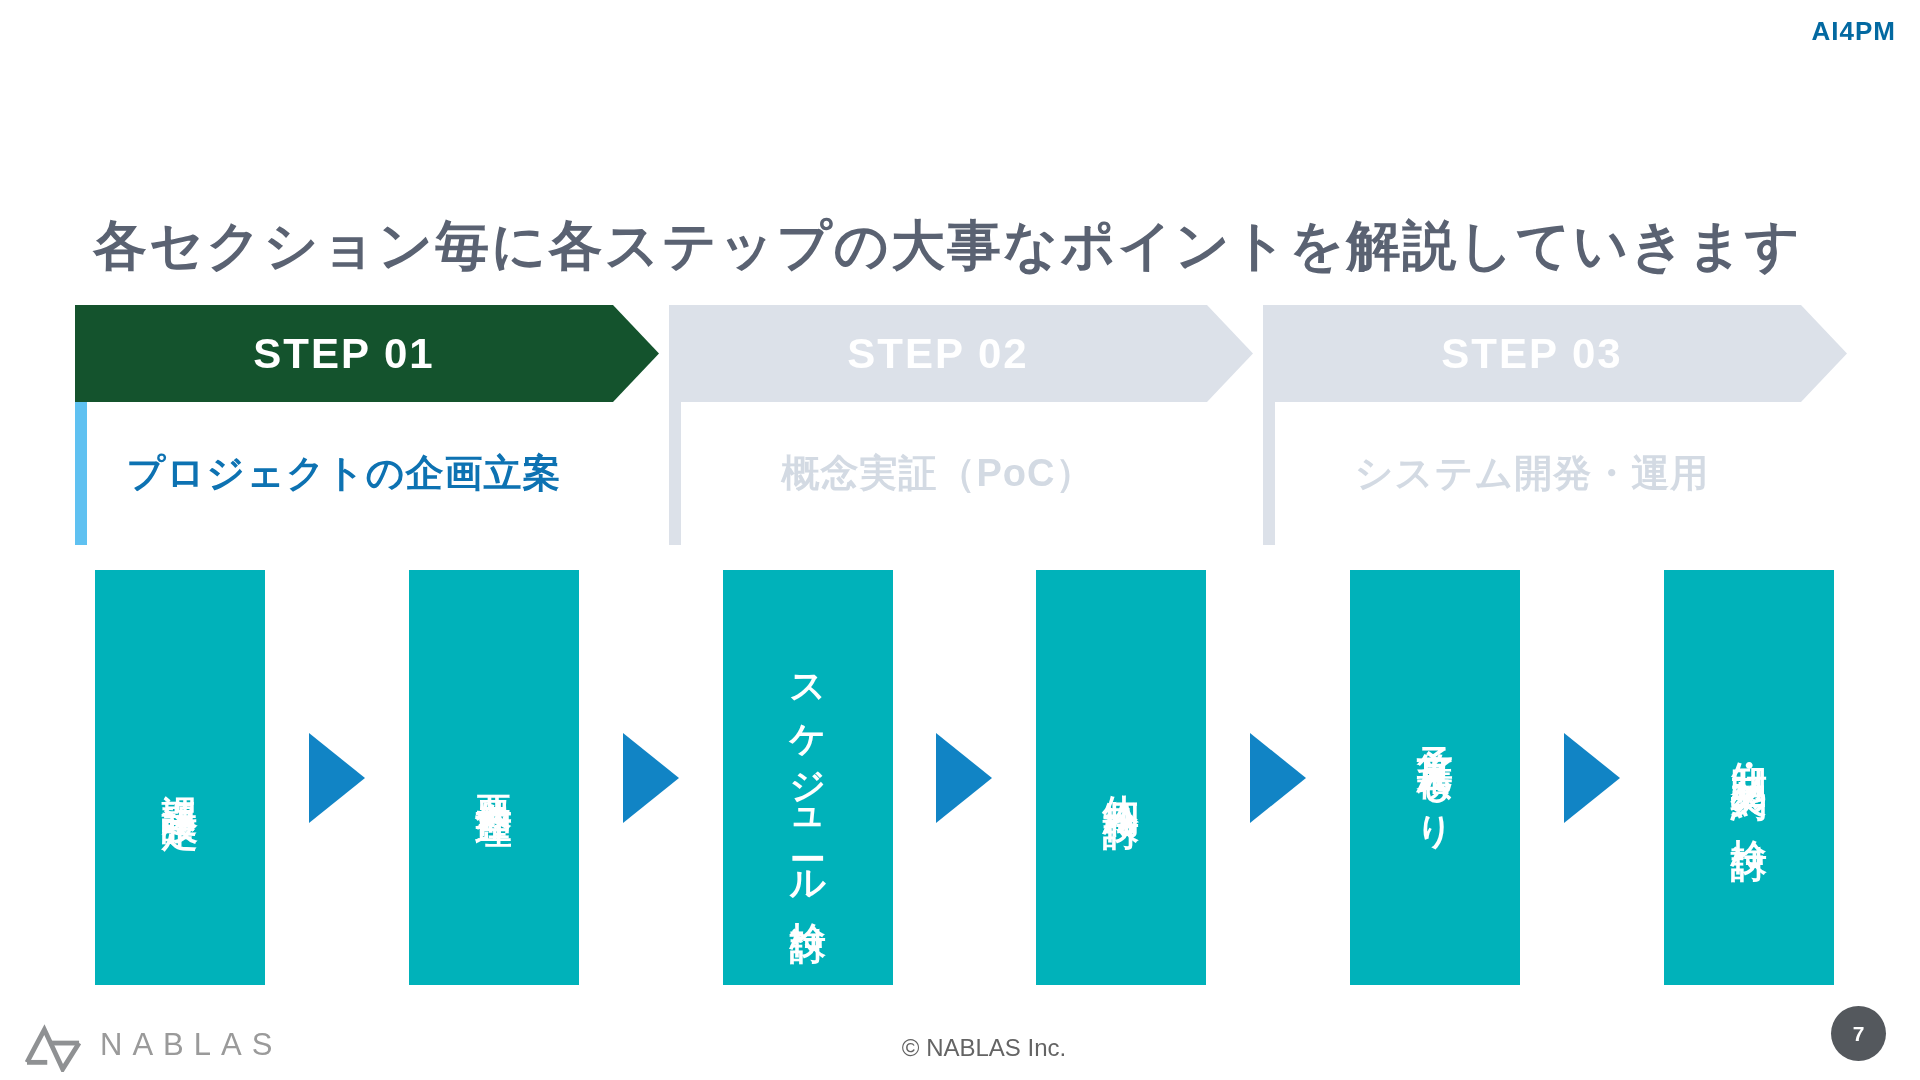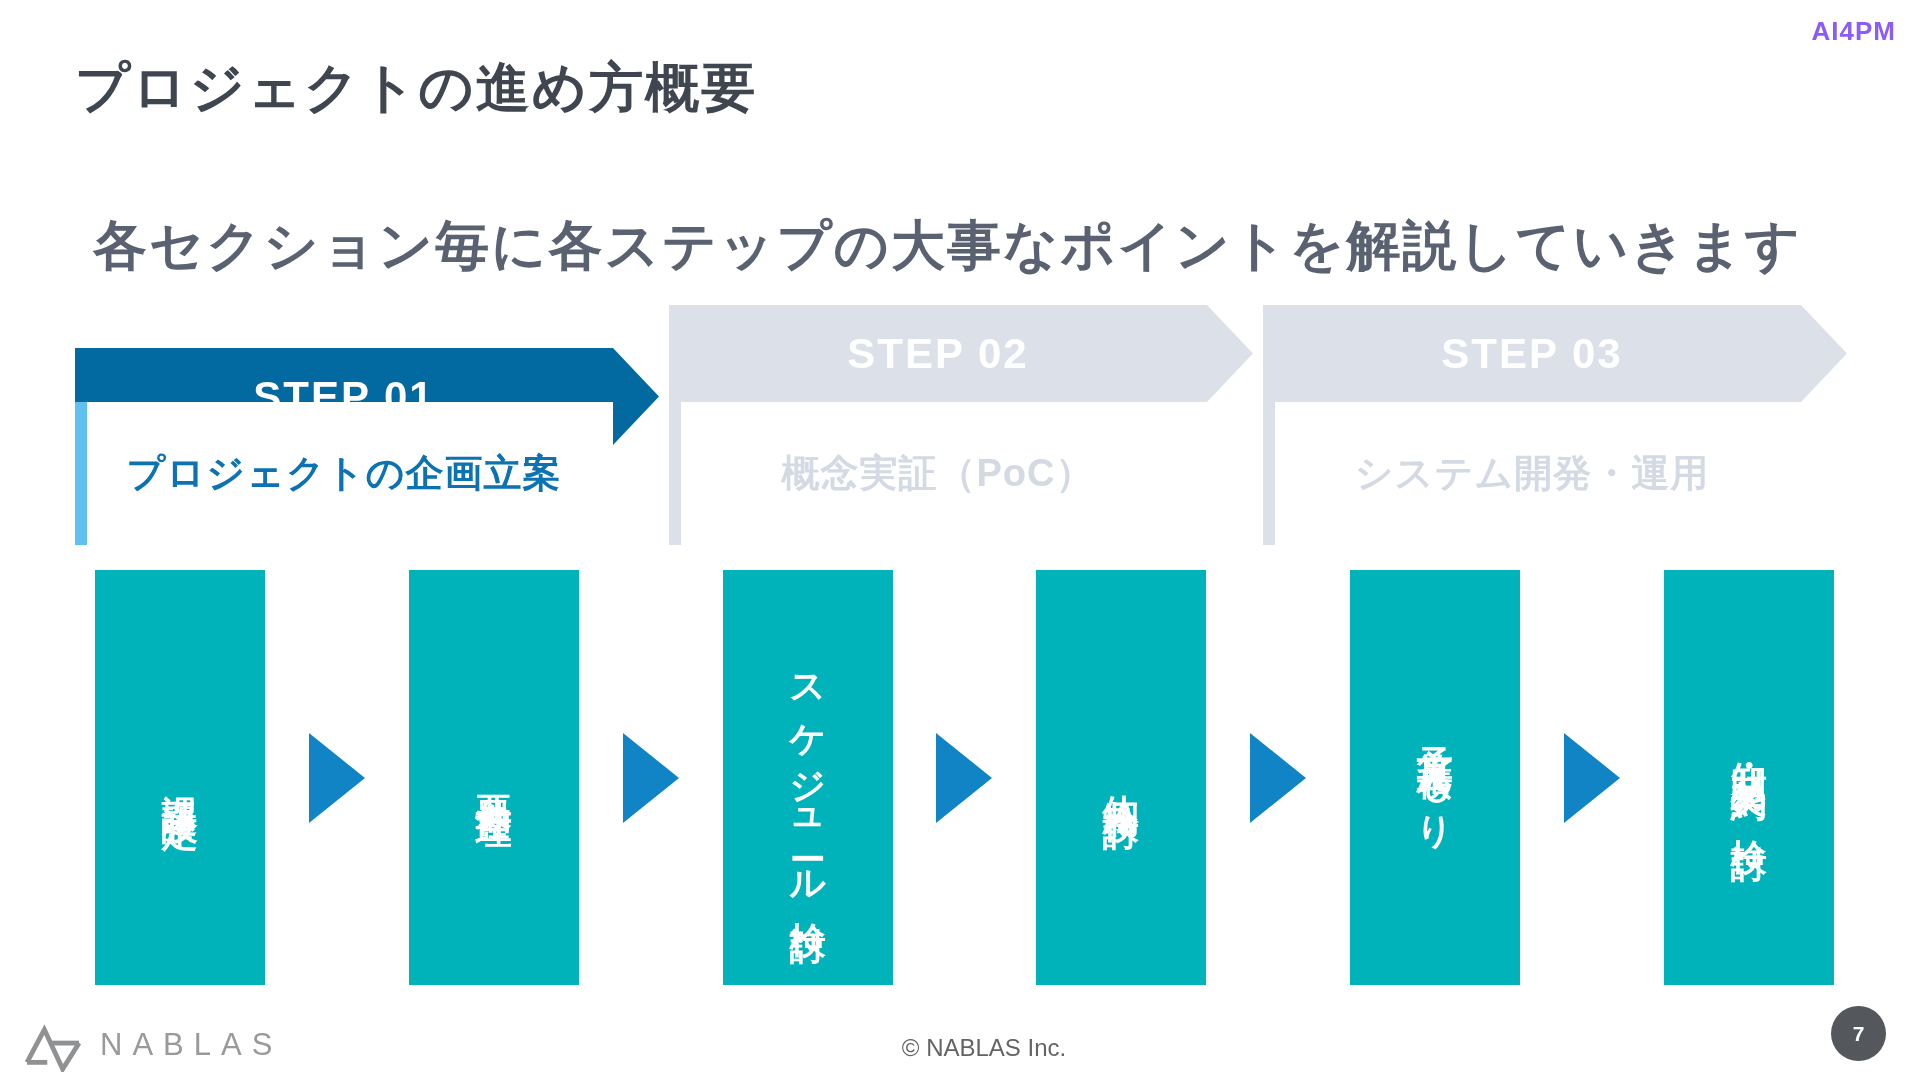--- a/index.html
+++ b/index.html
@@ -1,32 +1,32 @@
 <!DOCTYPE html>
 <html><head>
 <meta charset="utf-8">
 <style>
   html,body{margin:0;padding:0;background:#ffffff;}
   .stage{
     position:relative;width:1920px;height:1080px;overflow:hidden;background:#ffffff;
     font-family:"Liberation Sans","DejaVu Sans",sans-serif;
   }
   
-  .corner-tag{position:absolute;top:16px;right:24px;font-size:26px;font-weight:700;color:#8b5cf6;letter-spacing:1px;}
+  .corner-tag{position:absolute;top:16px;right:24px;font-size:26px;font-weight:700;color:#0369a1;letter-spacing:1px;}
   .page-title{position:absolute;left:75px;top:52px;font-size:54px;font-weight:700;color:#3f464f;letter-spacing:2px;}
   .subtitle{position:absolute;left:93px;top:210px;font-size:54px;font-weight:700;color:#5a6272;letter-spacing:2px;}
 
   
   .step-arrow{
     position:absolute;top:305px;height:97px;width:584px;
     display:flex;align-items:center;justify-content:center;
     clip-path:polygon(0 0, calc(100% - 46px) 0, 100% 50%, calc(100% - 46px) 100%, 0 100%);
   }
   .step-arrow .step-label{color:#ffffff;font-size:42px;font-weight:700;letter-spacing:2px;padding-right:46px;}
-  .step-arrow.active{background:#0369a1;margin-top:43px;}
+  .step-arrow.active{background:#14532d;}
   .step-arrow.inactive{background:#dce1e9;}
 
   
   .step-panel{position:absolute;top:402px;height:143px;width:538px;background:#ffffff;
     display:flex;align-items:center;justify-content:center;}
   .step-panel .side-bar{position:absolute;left:0;top:0;width:12px;height:100%;}
   .step-panel.active .side-bar{background:#5fc1f1;}
   .step-panel.inactive .side-bar{background:#dce1e9;}
   .step-panel .step-name{font-size:38px;font-weight:700;letter-spacing:1px;}
   .step-panel.active .step-name{color:#0d72b2;}
@@ -57,21 +57,20 @@
     background:#54585d;display:flex;align-items:center;justify-content:center;
     color:#ffffff;font-size:21px;font-weight:700;
   }
 </style>
 </head>
 <body>
 
 <div class="stage">
 
   <div class="corner-tag">AI4PM</div>
-  <h1 class="page-title" style="margin:0;">プロジェクトの進め方概要</h1>
   <div class="subtitle">各セクション毎に各ステップの大事なポイントを解説していきます</div>
 
   <div class="step-arrow active" style="left:75px;">
     <span class="step-label">STEP 01</span>
   </div>
   <div class="step-arrow inactive" style="left:669px;">
     <span class="step-label">STEP 02</span>
   </div>
   <div class="step-arrow inactive" style="left:1263px;">
     <span class="step-label">STEP 03</span>

